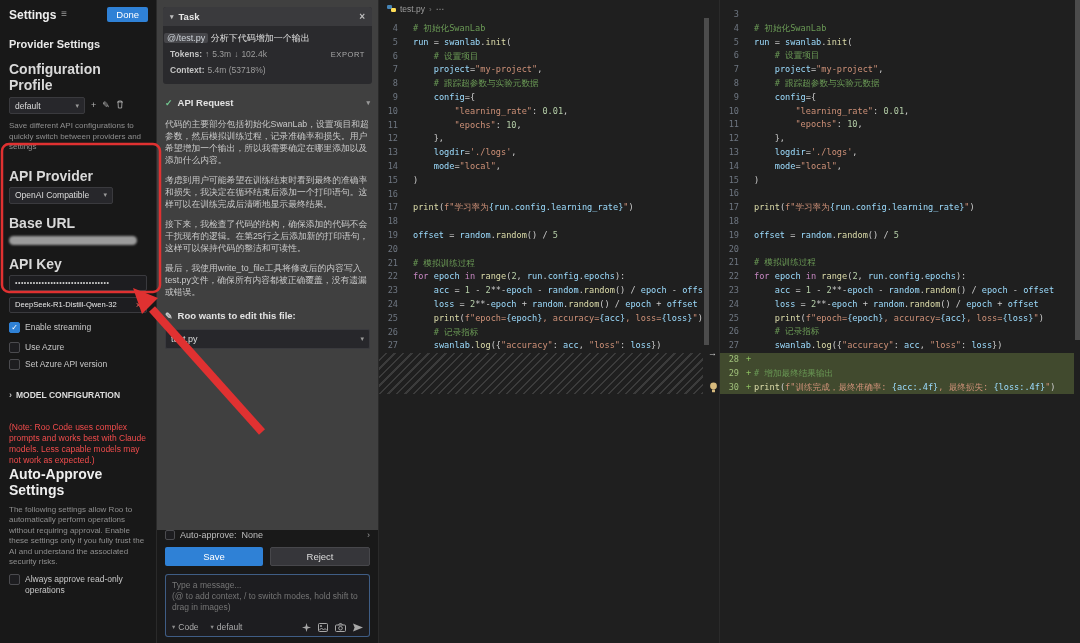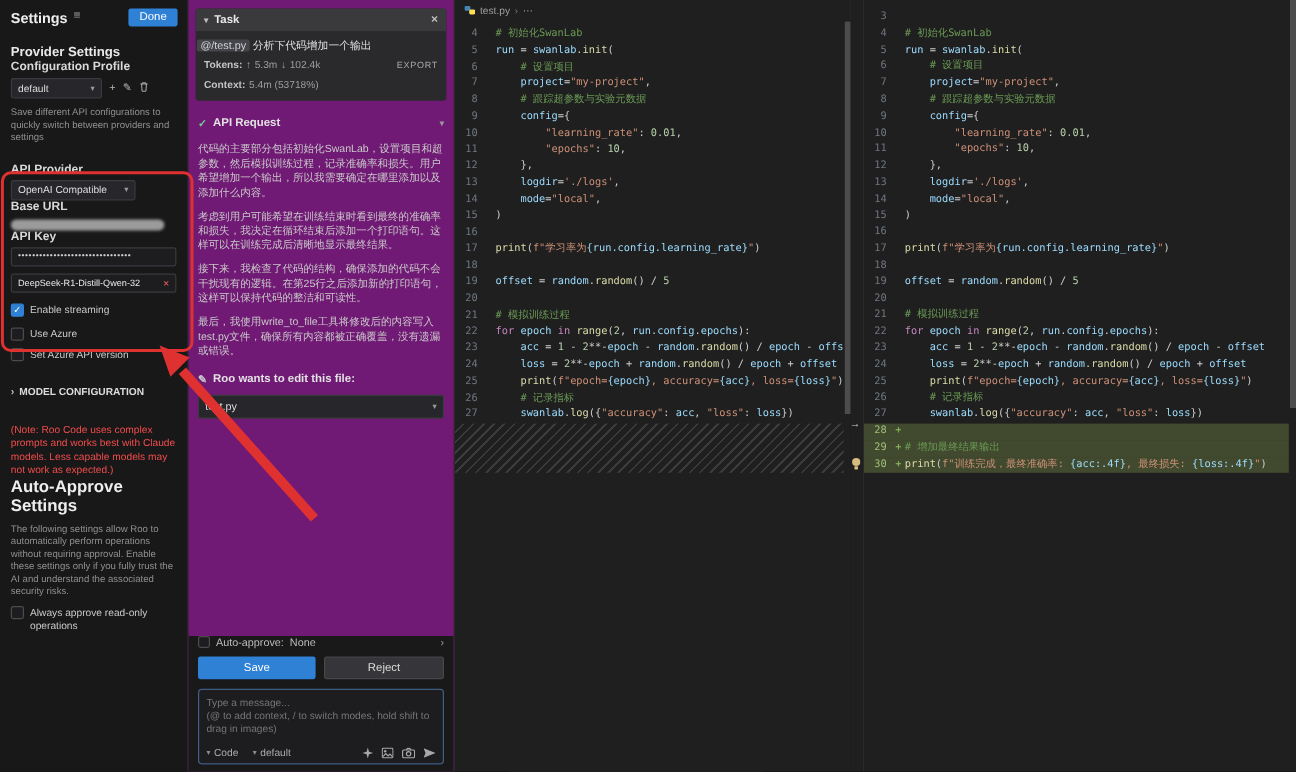--- a/index.html
+++ b/index.html
@@ -9,21 +9,21 @@
   .panel{position:absolute;top:0;bottom:0;overflow:hidden}
 
   
   .settings{left:0;width:157px;background:#181818;border-right:1px solid #2a2a2a;padding:8px 9px}
   .s-header{display:flex;gap:5px}
   .s-title{font-size:12px;font-weight:bold;color:#eee}
   .menu-icon{font-size:10px;color:#9a9a9a}
   .btn-done{position:absolute;top:7px;right:8px;background:var(--accent);color:#fff;border:none;
     font-size:9.5px;padding:2px 9px;border-radius:2px;font-family:inherit;cursor:pointer}
   .s-section{font-size:11px;font-weight:bold;color:#e9e9e9;margin-top:16px}
-  .s-label{font-size:10px;font-weight:bold;color:#d9d9d9;}
+  .s-label{font-size:14px;font-weight:bold;color:#d9d9d9;margin-top:11px}
   .row{display:flex;align-items:center;gap:6px}
   .sel{display:flex;align-items:center;justify-content:space-between;gap:4px;background:#27272b;
     border:1px solid #3a3a3e;border-radius:2px;height:17px;padding:0 5px;font-size:8.5px;color:#ddd;cursor:pointer}
   .sel .caret{color:#9a9a9a;font-size:7px}
   .profile-row{margin-top:4px}
   .profile-row .sel{width:76px}
   .mini-ic{color:#b5b5b5;font-size:9px;cursor:pointer;line-height:1}
   .hint{font-size:8px;line-height:10.5px;color:#8f8f8f;margin-top:7px}
   .api-group{margin-top:15px}
   .blur-pill{width:128px;height:9px;background:#9b9b9b;border-radius:5px;filter:blur(1.2px);margin-top:5px}
@@ -35,21 +35,21 @@
   .cb-row{display:flex;align-items:flex-start;gap:5px;margin-top:9px;font-size:8.5px;color:#c9c9c9;line-height:11px}
   .cb{width:11px;height:11px;flex:none;border:1px solid #4b4b4f;border-radius:2px;background:#1d1d20;cursor:pointer;
     display:flex;align-items:center;justify-content:center;font-size:8px;color:transparent}
   .cb.checked{background:var(--accent);border-color:var(--accent);color:#fff}
   .mc-row{display:flex;align-items:center;gap:4px;margin-top:20px;font-size:8.5px;font-weight:bold;color:#ddd;cursor:pointer}
   .mc-row .chev{color:#bbb;font-size:9px}
   .note{font-size:8.5px;line-height:11px;color:#f14c4c;margin-top:22px}
   .aa-title{font-size:14px;font-weight:bold;color:#eee;}
 
   
-  .task{left:157px;width:222px;background:#701a75;border-right:1px solid #2a2a2a}
+  .task{left:157px;width:222px;background:#404040;border-right:1px solid #2a2a2a}
   .task-card{margin:7px 6px 0;background:#2a2a2d;border-radius:3px;overflow:hidden}
   .tc-head{display:flex;align-items:center;gap:5px;background:#3a3a3d;padding:4px 7px;
     font-size:9.5px;font-weight:bold;color:#e8e8e8}
   .tc-head .caret{color:#bdbdbd;font-size:7px}
   .tc-close{margin-left:auto;color:#bdbdbd;font-size:10px;cursor:pointer}
   .task-prompt{padding:6px 1px 2px;font-size:9px;color:#e0e0e0;line-height:12px}
   .chip{background:#46464a;border-radius:2px;padding:0 3px;color:#cdd2d8}
   .task-meta{display:flex;align-items:center;gap:3px;padding:3px 7px;font-size:8.5px;color:#9d9d9d}
   .meta-strong{color:#c4c4c4;font-weight:bold}
   .export{margin-left:auto;font-size:7.5px;letter-spacing:.6px;color:#a9a9a9;cursor:pointer}

